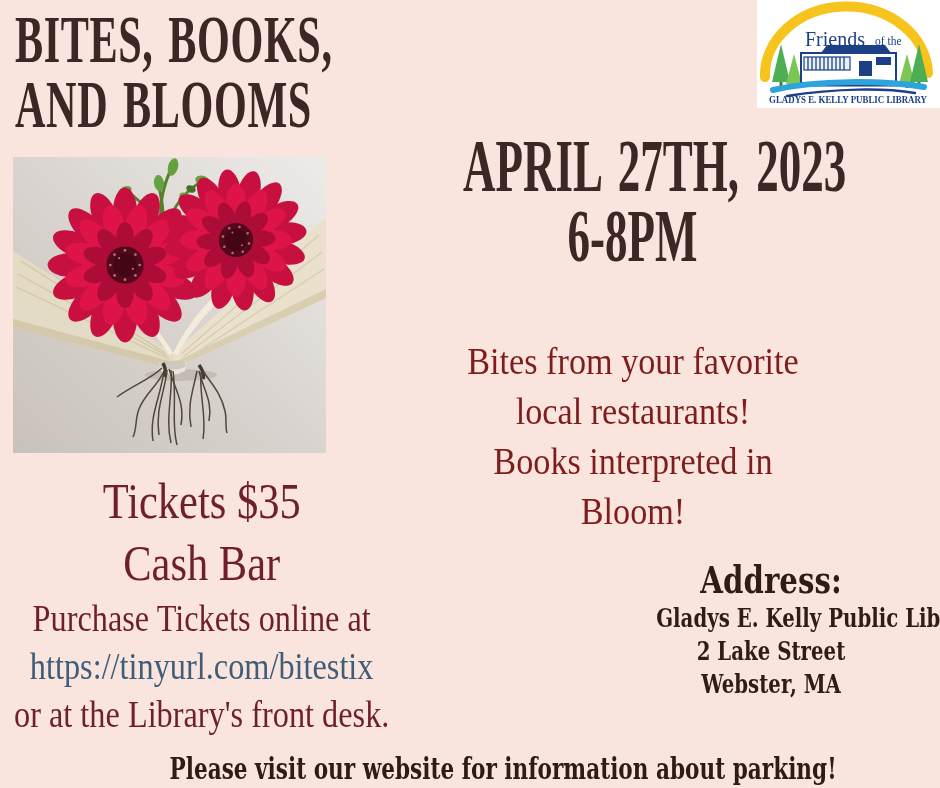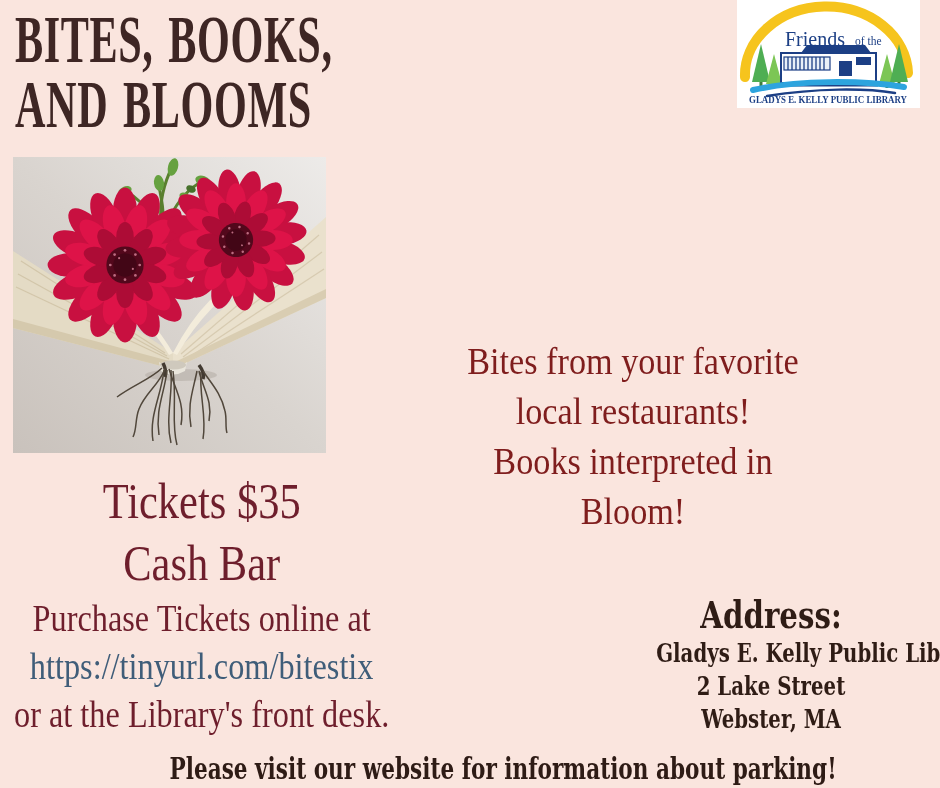--- a/index.html
+++ b/index.html
@@ -10,21 +10,21 @@
   }
   
   .title{
     position:absolute; left:15px; top:7px;
     font-size:68px; line-height:65px; font-weight:bold;
     color:#3e2624; letter-spacing:1px; word-spacing:6px;
     transform:scaleX(0.62); transform-origin:0 0; white-space:nowrap;
   }
   
   .logo{
-    position:absolute; left:737px; top:0; width:183px; height:108px;
+    position:absolute; left:757px; top:0; width:183px; height:108px;
     background:#ffffff;
   }
   .logo svg{display:block;width:100%;height:100%;}
   
   .photo{position:absolute; left:13px; top:157px; width:313px; height:296px;}
   .photo svg{display:block;width:100%;height:100%;}
   
   .date-block{
     position:absolute; left:350px; top:131px; width:565px;
     text-align:center; color:#3e2624; font-weight:bold;
@@ -51,21 +51,20 @@
   .t-small{
     font-size:38px; line-height:48px; white-space:nowrap;
     transform:scaleX(0.85); transform-origin:0 0;
   }
   .t-url{color:#3f5d79;}
   
   .address-block{
     position:absolute; left:620px; top:558px; width:302px;
     text-align:center; color:#2f1c15; font-weight:bold;
     font-family:"DejaVu Serif","Liberation Serif",serif;
-    margin-top:35px;
   }
   .addr-label{
     font-size:38px; line-height:44px; white-space:nowrap;
     transform:scaleX(0.77); transform-origin:50% 50%;
   }
   .addr-line{
     font-size:26px; line-height:33px; white-space:nowrap;
     transform:scaleX(0.76); transform-origin:50% 50%;
   }
   
@@ -254,20 +253,24 @@
         <path d="M151,213 C148,240 136,258 140,284"></path>
         <path d="M186,214 C190,232 200,244 196,264"></path>
         <path d="M188,215 C186,238 194,260 190,282"></path>
         <path d="M190,214 C198,226 208,236 212,254 C214,262 212,270 214,276"></path>
         <path d="M184,214 C180,234 174,248 178,270"></path>
         <path d="M160,214 C164,244 158,266 164,288"></path>
       </g>
     </svg>
   </div>
 
+  <div class="date-block">
+    <div class="date-line">APRIL 27TH, 2023</div>
+    <div class="date-line">6-8PM</div>
+  </div>
 
   <div class="desc-block">
     <div class="desc-line">Bites from your favorite</div>
     <div class="desc-line">local restaurants!</div>
     <div class="desc-line">Books interpreted in</div>
     <div class="desc-line">Bloom!</div>
   </div>
 
   <div class="tickets-block">
     <div class="t-big">Tickets $35</div>

